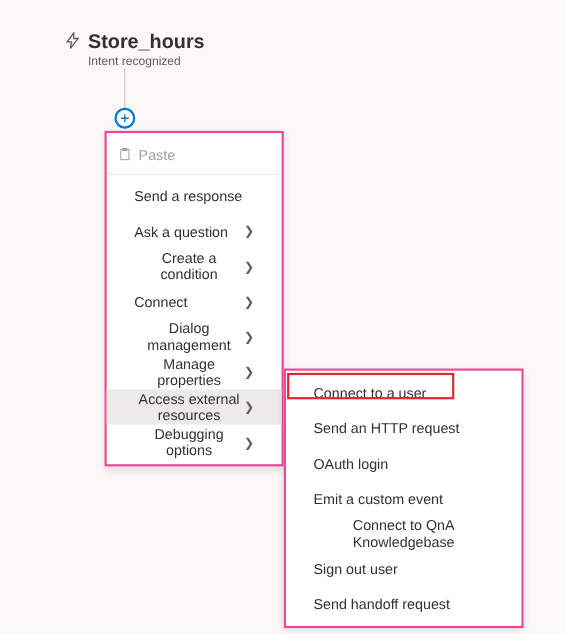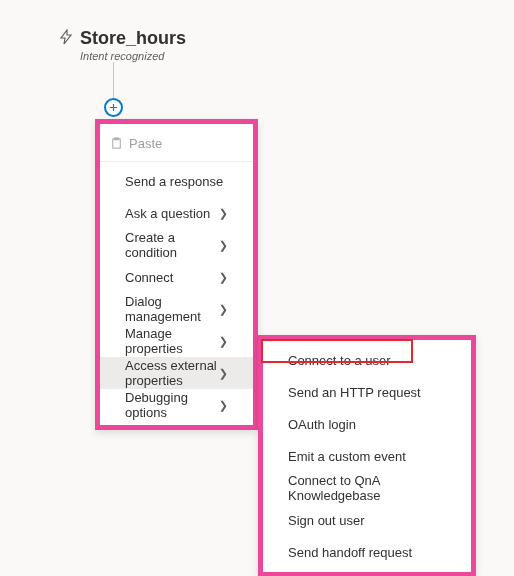--- a/index.html
+++ b/index.html
@@ -35,21 +35,20 @@
     }
     .trigger-title {
       font-weight: 600;
       font-size: 18px;
       color: #323130;
     }
     .trigger-subtitle {
       font-size: 11px;
       color: #605e5c;
       margin-top: 1px;
-      font-style: italic;
     }
     .connector-line {
       position: absolute;
       top: 62px;
       left: 113px;
       width: 1px;
       height: 36px;
       background: #c8c6c4;
     }
     .add-button {
@@ -66,24 +65,25 @@
       justify-content: center;
       cursor: pointer;
     }
     .add-button svg {
       width: 9px;
       height: 9px;
     }
     .menu {
       position: absolute;
       background: #fff;
-      border: 5px solid #ec4899;
+      border: 2px solid #ec4899;
       box-shadow: 0 3px 8px rgba(0,0,0,0.12);
       padding: 4px 0;
       min-width: 160px;
+      text-align: center;
     }
     .menu-primary {
       top: 119px;
       left: 95px;
       width: 163px;
     }
     .menu-secondary {
       top: 335px;
       left: 258px;
       width: 218px;
@@ -184,21 +184,21 @@
   </div>
   <div class="menu-item">
     <span>Dialog management</span>
     <span class="chevron">❯</span>
   </div>
   <div class="menu-item">
     <span>Manage properties</span>
     <span class="chevron">❯</span>
   </div>
   <div class="menu-item highlighted">
-    <span>Access external properties</span>
+    <span>Access external resources</span>
     <span class="chevron">❯</span>
   </div>
   <div class="menu-item">
     <span>Debugging options</span>
     <span class="chevron">❯</span>
   </div>
 </div>
 
 <div class="menu menu-secondary">
   <div class="menu-item">

